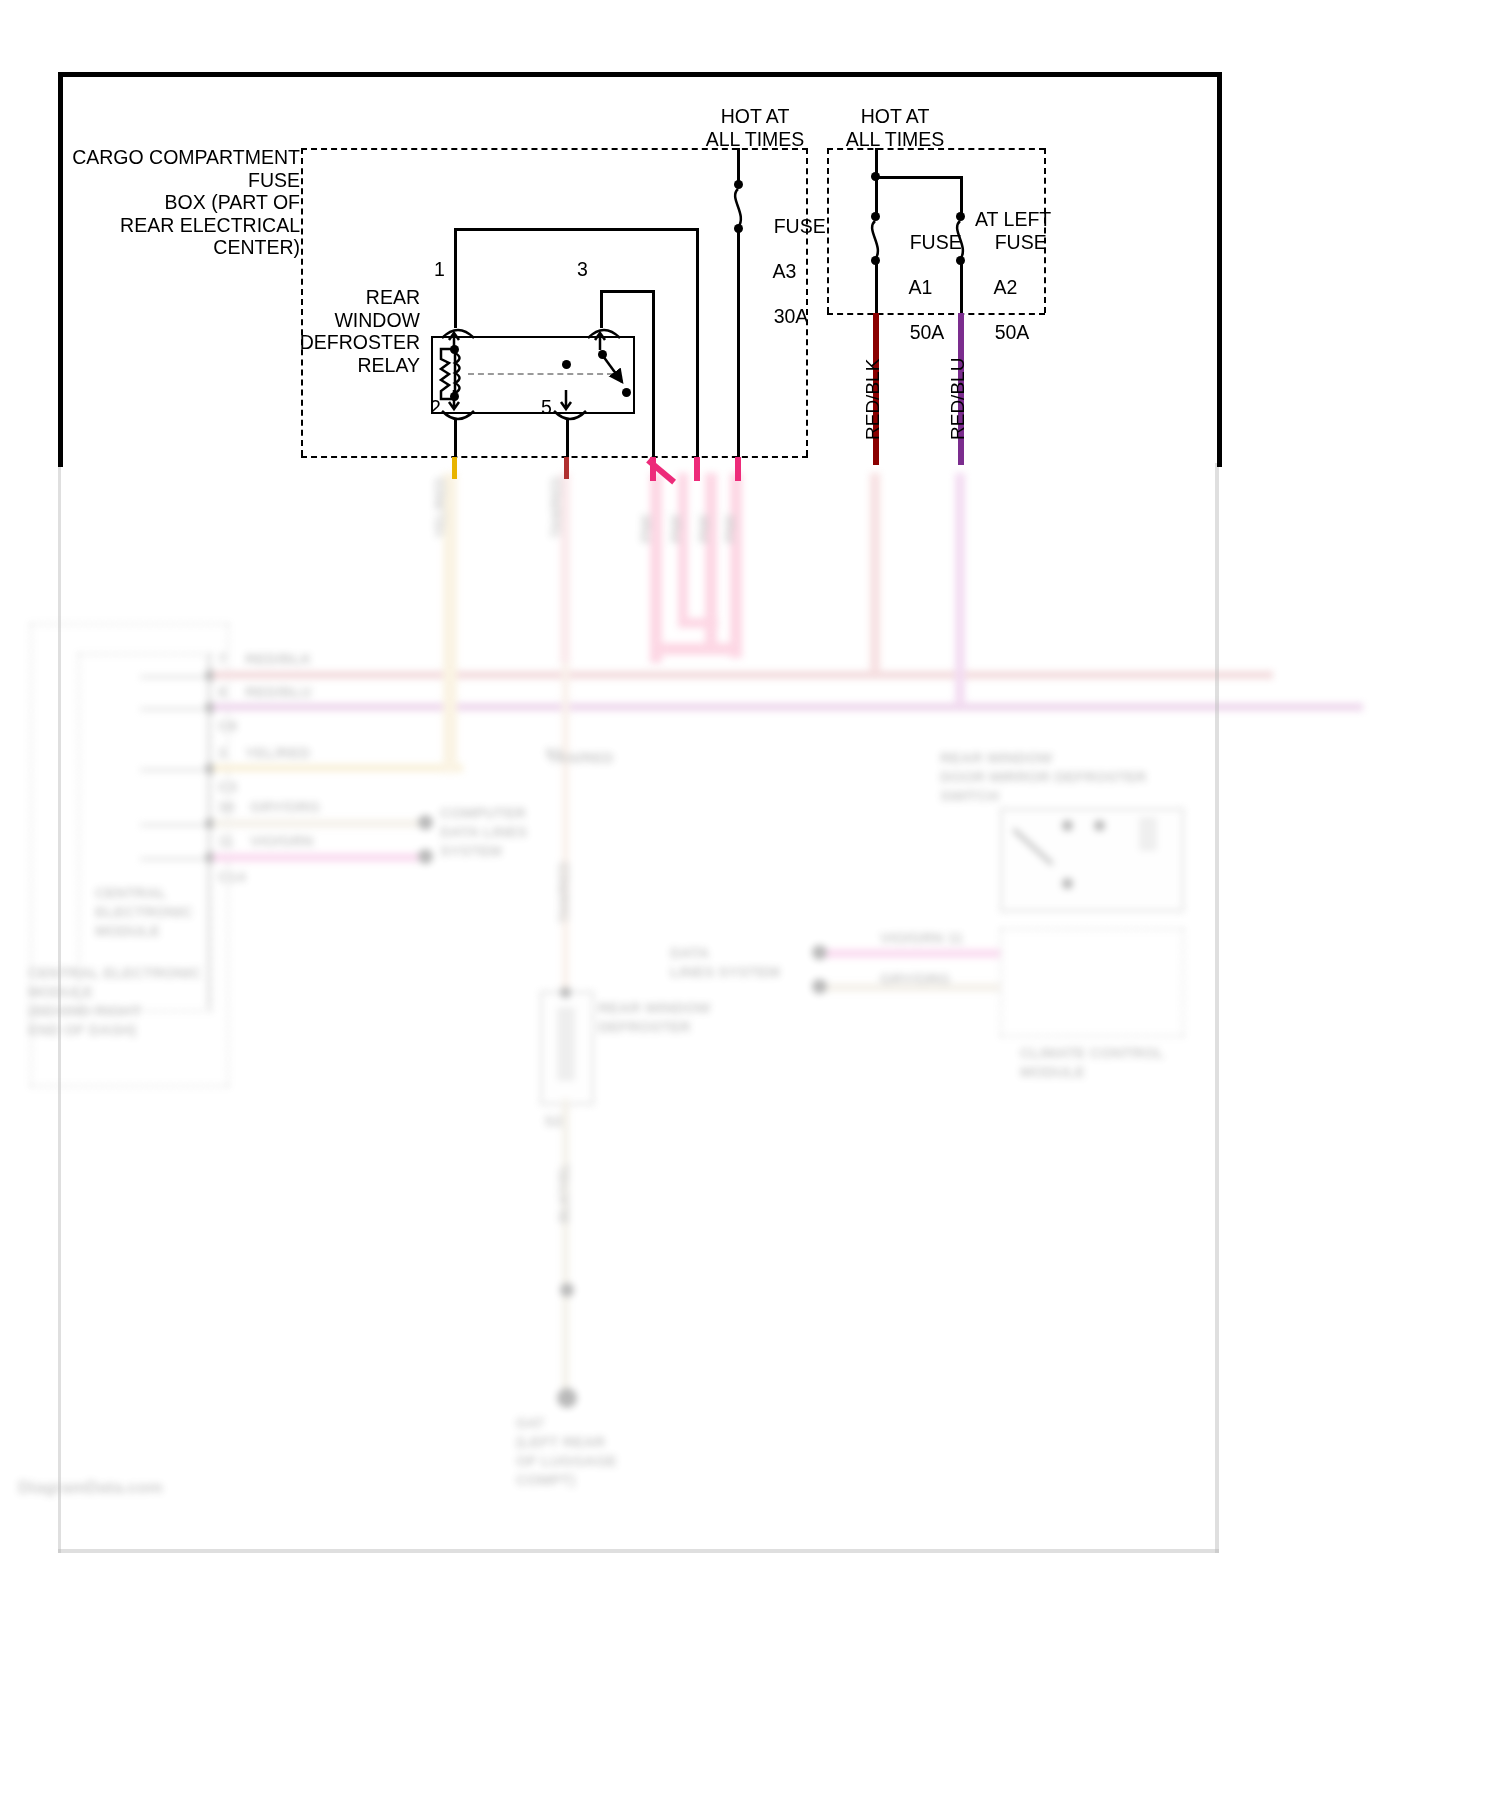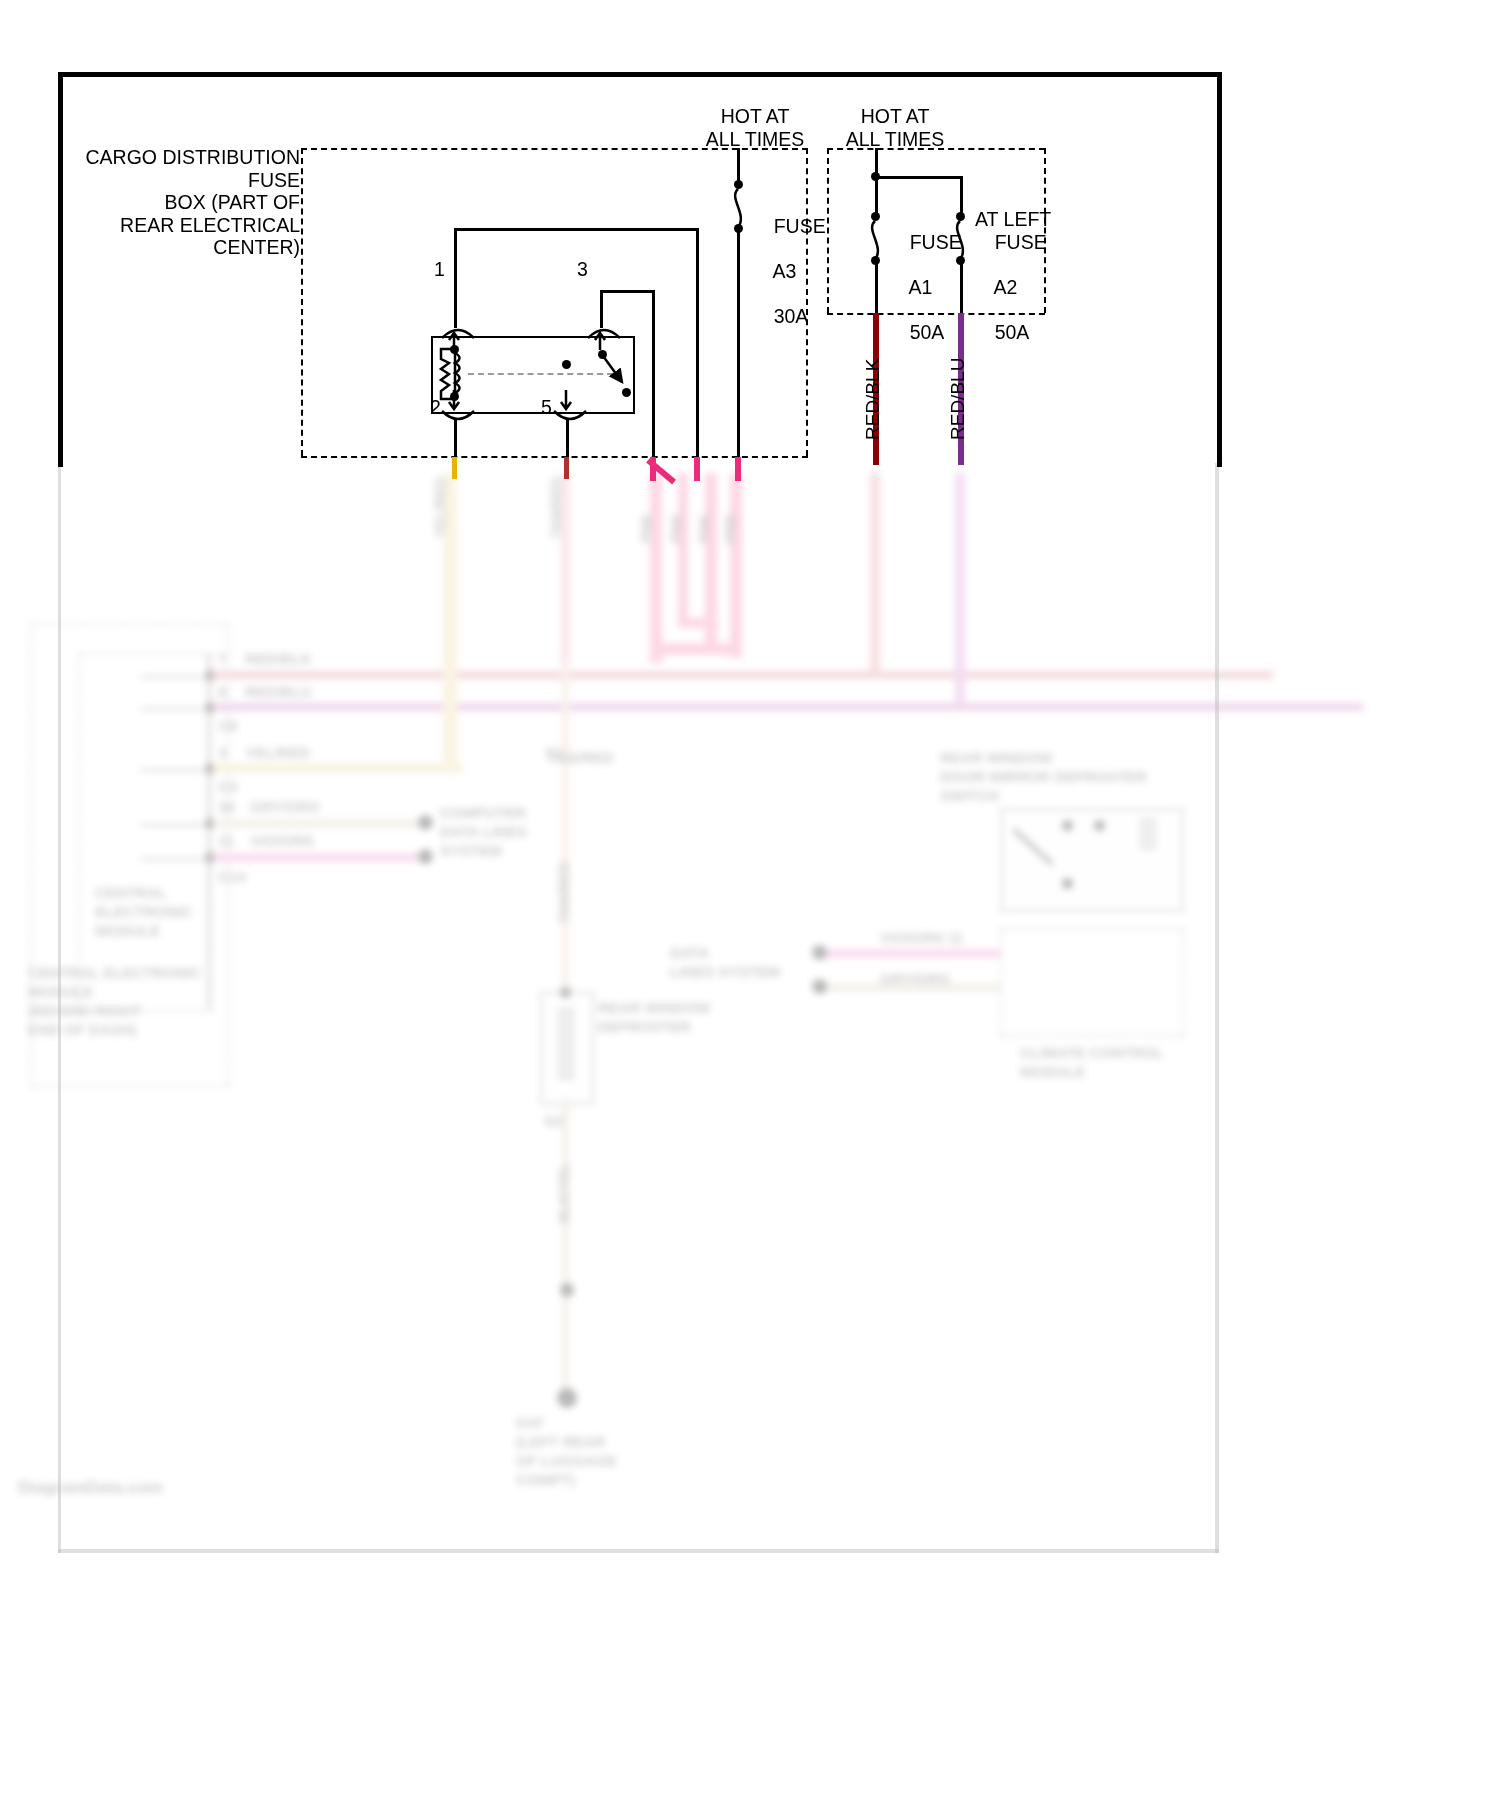--- a/index.html
+++ b/index.html
@@ -166,21 +166,21 @@
 
     <div class="shadow-r" style="left:58px;top:0;width:3px;height:1090px;opacity:.45;"></div>
     <div class="shadow-r" style="left:1215px;top:0;width:4px;height:1090px;opacity:.45;"></div>
     <div class="shadow-r" style="left:58px;top:1086px;width:1161px;height:4px;opacity:.45;"></div>
   </div>
 
   <div class="frame-border" style="left:58px;top:72px;width:1164px;height:5px;"></div>
   <div class="frame-border" style="left:58px;top:72px;width:5px;height:395px;"></div>
   <div class="frame-border" style="left:1217px;top:72px;width:5px;height:395px;"></div>
 
-  <div class="txt r" style="left:20px;top:146px;width:280px;">CARGO DISTRIBUTION
+  <div class="txt r" style="left:20px;top:146px;width:280px;">CARGO COMPARTMENT
 FUSE
 BOX (PART OF
 REAR ELECTRICAL
 CENTER)</div>
 
   <div class="dash-v" style="left:301px;top:148px;height:308px;"></div>
   <div class="dash-h" style="left:301px;top:148px;width:507px;"></div>
   <div class="dash-v" style="left:806px;top:148px;height:308px;"></div>
   <div class="dash-h" style="left:301px;top:456px;width:507px;"></div>
 
@@ -239,20 +239,24 @@
   </div>
 
   <div class="txt" style="left:975px;top:208px;">AT LEFT</div>
 
   <div class="wire" style="left:873px;top:313px;width:6px;height:152px;background:#8B0000;"></div>
   <div class="vlabel" style="left:862px;top:440px;">RED/BLK</div>
 
   <div class="wire" style="left:958px;top:313px;width:6px;height:152px;background:#7B2D8E;"></div>
   <div class="vlabel" style="left:947px;top:440px;">RED/BLU</div>
 
+  <div class="txt r" style="left:280px;top:286px;width:140px;">REAR
+WINDOW
+DEFROSTER
+RELAY</div>
 
   <div class="box-solid" style="left:431px;top:336px;width:200px;height:74px;"></div>
 
   <svg width="60" height="74" style="position:absolute;left:431px;top:337px;">
     <path d="M24 12 L10 12 L10 22 L18 26 L10 32 L18 37 L10 43 L18 48 L10 54 L10 62 L24 62" stroke="#000" stroke-width="2.5" fill="none"></path>
     <path d="M24 12 L24 62" stroke="#000" stroke-width="2.5" fill="none"></path>
     <path d="M24 16 q9 5 0 10 q9 5 0 10 q9 5 0 10 q9 5 0 10" stroke="#000" stroke-width="2.5" fill="none"></path>
   </svg>
   <div class="dot" style="left:450px;top:345px;"></div>
   <div class="dot" style="left:450px;top:392px;"></div>

